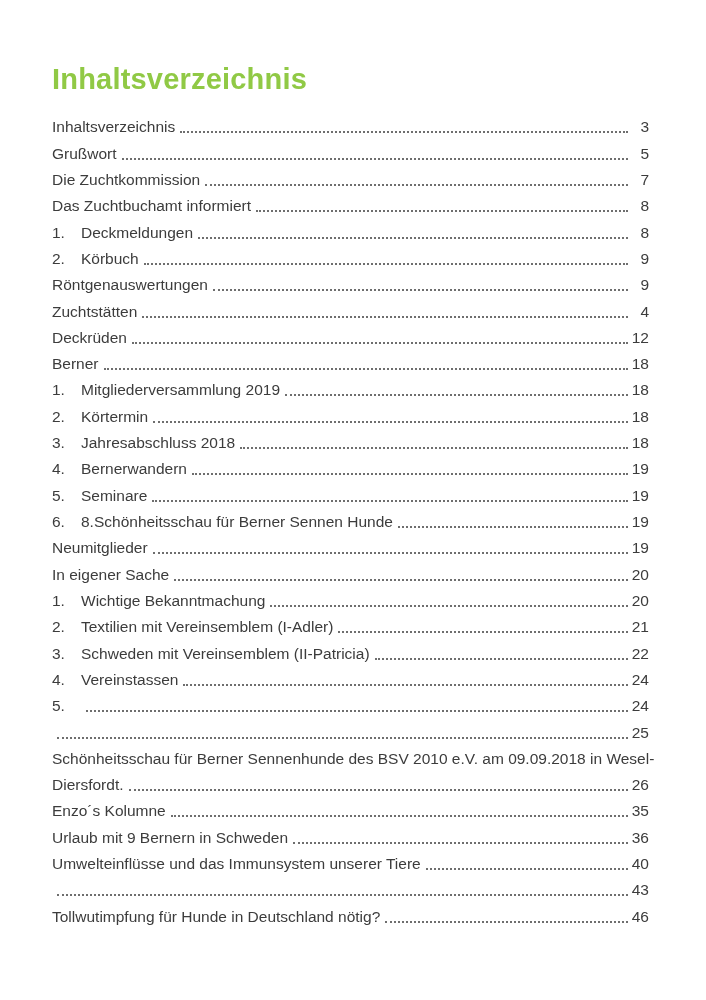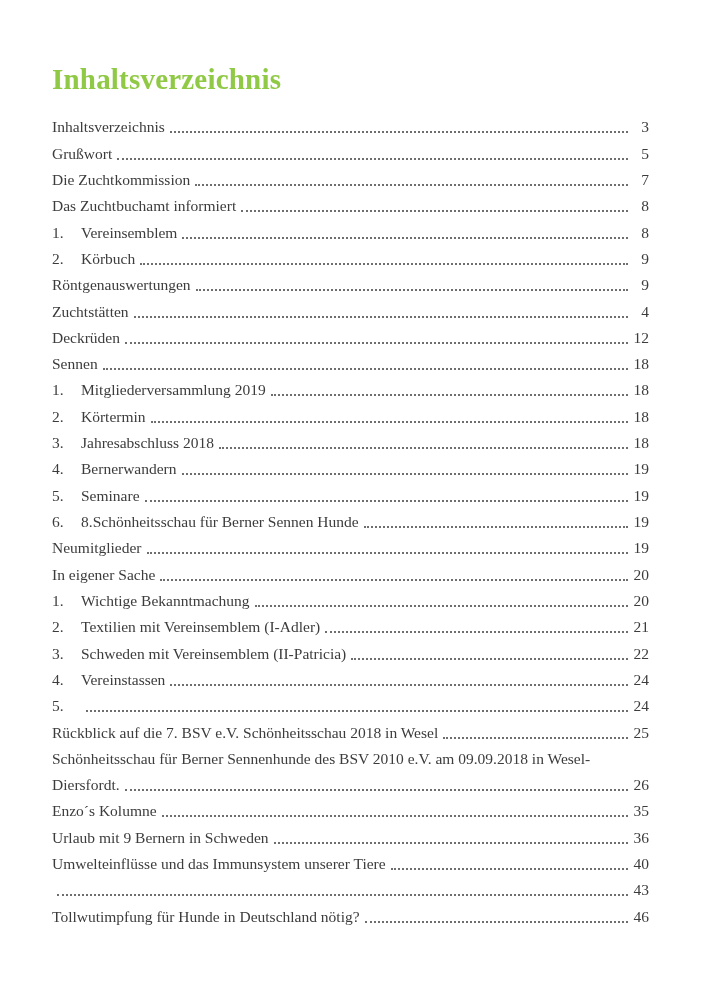--- a/index.html
+++ b/index.html
@@ -13,21 +13,20 @@
     width:706px;height:1000px;
     background:var(--bg);
     font-family:"Liberation Sans", sans-serif;
     color:var(--text);
     overflow:hidden;
   }
   .doc{
     position:relative;
     width:706px;height:1000px;
     background:var(--bg);
-    font-family:Liberation Serif, serif;
   }
   .title{
     position:absolute;
     left:52px;top:64px;
     margin:0;
     font-size:29px;
     line-height:1.1;
     font-weight:bold;
     color:var(--green);
     letter-spacing:0.2px;
@@ -97,21 +96,21 @@
 
   <div class="row">
 
     <span class="label">Das Zuchtbuchamt informiert</span>
     <span class="leader"></span>
     <span class="pagenum">8</span>
   </div>
 
   <div class="row">
     <span class="num">1.</span>
-    <span class="label">Vereinsemblem</span>
+    <span class="label">Deckmeldungen</span>
     <span class="leader"></span>
     <span class="pagenum">8</span>
   </div>
 
   <div class="row">
     <span class="num">2.</span>
     <span class="label">Körbuch</span>
     <span class="leader"></span>
     <span class="pagenum">9</span>
   </div>
@@ -132,21 +131,21 @@
 
   <div class="row">
 
     <span class="label">Deckrüden</span>
     <span class="leader"></span>
     <span class="pagenum">12</span>
   </div>
 
   <div class="row">
 
-    <span class="label">Sennen</span>
+    <span class="label">Berner</span>
     <span class="leader"></span>
     <span class="pagenum">18</span>
   </div>
 
   <div class="row">
     <span class="num">1.</span>
     <span class="label">Mitgliederversammlung 2019</span>
     <span class="leader"></span>
     <span class="pagenum">18</span>
   </div>
@@ -229,21 +228,20 @@
   </div>
 
   <div class="row">
     <span class="num">5.</span>
     <span class="leader"></span>
     <span class="pagenum">24</span>
   </div>
 
   <div class="row">
 
-    <span class="label">Rückblick auf die 7. BSV e.V. Schönheitsschau 2018 in Wesel</span>
     <span class="leader"></span>
     <span class="pagenum">25</span>
   </div>
 
   <div class="row">
 
     <span class="label">Schönheitsschau für Berner Sennenhunde des BSV 2010 e.V. am 09.09.2018 in Wesel-</span>
     <span class="leader hidden"></span>
     <span class="pagenum"></span>
   </div>

